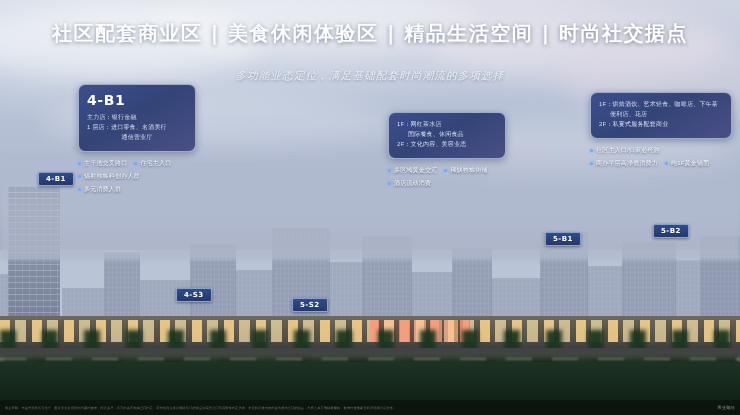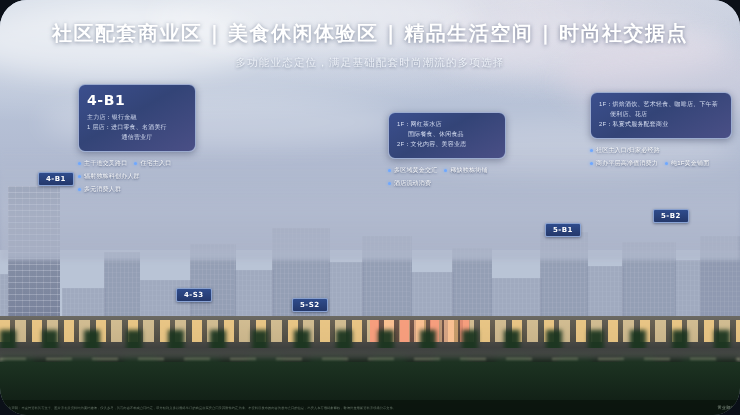--- a/index.html
+++ b/index.html
@@ -1,21 +1,20 @@
 <!DOCTYPE html>
 <html><head>
 <meta charset="utf-8">
 <style>
   html,body{margin:0;padding:0;background:#0b1018;}
   body{font-family:"Liberation Sans","DejaVu Sans",sans-serif;}
 
   .stage{
     position:relative;width:740px;height:415px;overflow:hidden;
     background:#b9c4d6;
-    border-radius:27px;
   }
 
   
   .sky{
     position:absolute;left:0;top:0;width:740px;height:250px;
     background:
       radial-gradient(120% 80% at 18% 6%, rgba(255,255,255,.55) 0%, rgba(255,255,255,0) 55%),
       radial-gradient(90% 70% at 72% 0%, rgba(236,228,236,.55) 0%, rgba(236,228,236,0) 60%),
       linear-gradient(180deg,#c3cede 0%,#bcc7da 22%,#b7c2d7 42%,#b2bcd2 60%,#aab4cb 78%,#9fa9c2 100%);
   }
@@ -109,22 +108,23 @@
   }
 
   
   .header{position:absolute;left:0;top:0;width:740px;text-align:center;}
   .title{
     margin-top:20px;font-size:20px;font-weight:bold;letter-spacing:1.5px;
     color:#ffffff;text-shadow:0 1px 4px rgba(40,55,85,.55);
     font-family:"DejaVu Sans","Liberation Sans",sans-serif;
   }
   .subtitle{
-    margin-top:9px;font-size:10.5px;letter-spacing:1.2px;color:#edf1f8;
+    margin-top:22px;font-size:10.5px;letter-spacing:1.2px;color:#edf1f8;
     text-shadow:0 1px 3px rgba(40,55,85,.45);
+    font-style:italic;
   }
 
   
   .card{position:absolute;width:118px;}
   .panel{
     border:1px solid rgba(190,205,235,.75);
     border-radius:7px;
     background:linear-gradient(150deg,#3b4f8e 0%,#334477 45%,#4a4f86 100%);
     box-shadow:0 2px 7px rgba(20,30,60,.35);
     padding:7px 8px 8px 8px;
@@ -168,22 +168,22 @@
     border-radius:2px;
     color:#ffffff;font-size:7px;font-weight:bold;letter-spacing:.5px;
     padding:2px 7px;
     font-family:"DejaVu Sans","Liberation Sans",sans-serif;
     box-shadow:0 1px 3px rgba(15,25,50,.45);
     white-space:nowrap;
   }
   .tag-4b1{left:38px;top:172px;}
   .tag-4s3{left:176px;top:288px;}
   .tag-4s2{left:292px;top:298px;}
-  .tag-5b1{left:545px;top:223px;}
-  .tag-5b2{left:653px;top:209px;}
+  .tag-5b1{left:545px;top:232px;}
+  .tag-5b2{left:653px;top:224px;}
 
   
   .footer{
     position:absolute;left:0;bottom:0;width:740px;height:15px;
     background:rgba(10,20,14,.88);
     display:flex;align-items:center;justify-content:space-between;
     padding:0 5px;box-sizing:border-box;
   }
   .footer-text{
     color:#6a7a6c;font-size:3.2px;letter-spacing:.1px;

